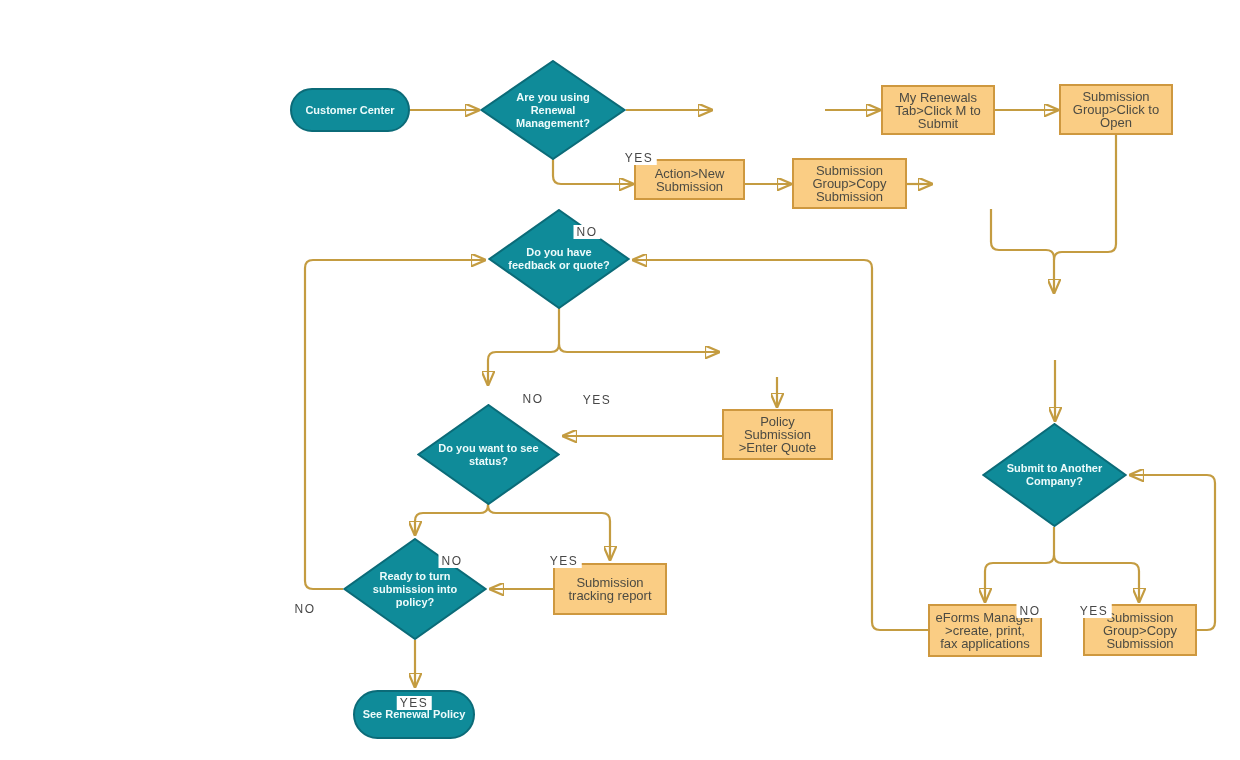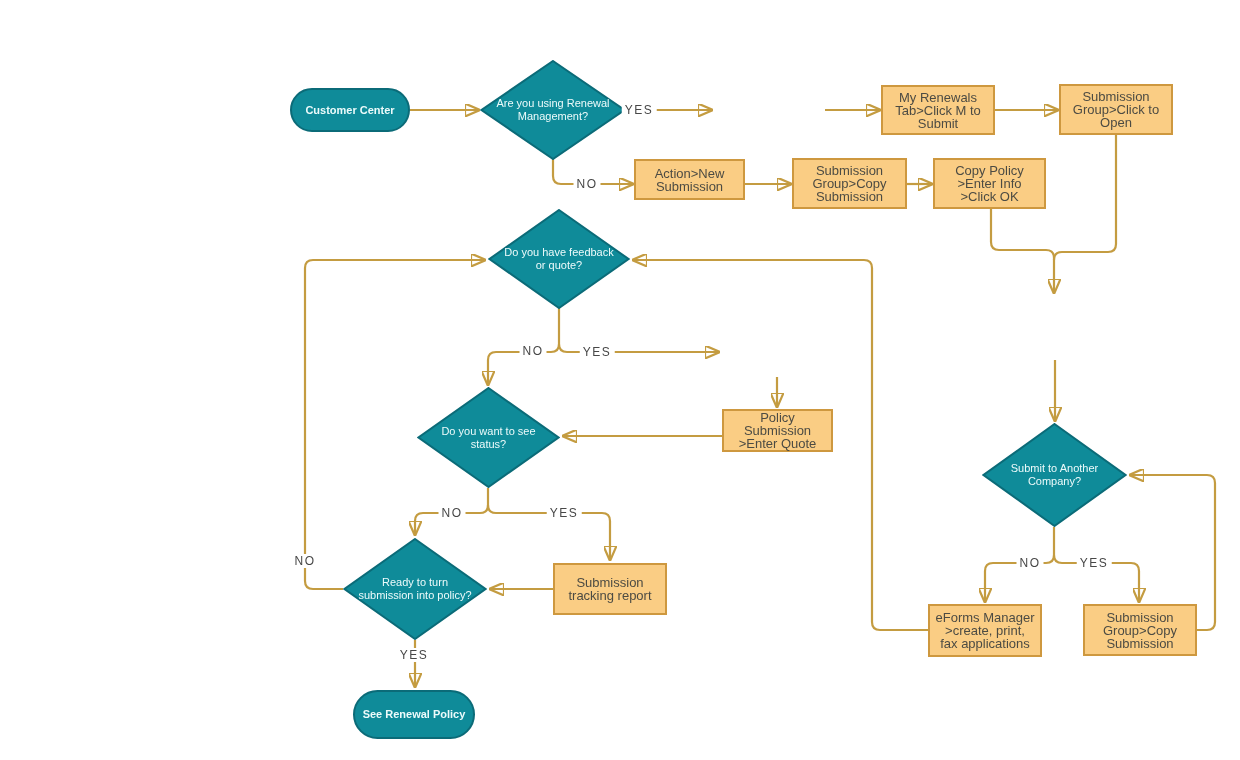--- a/index.html
+++ b/index.html
@@ -29,27 +29,27 @@
   .diamond{background:transparent;}
   .diamond svg{position:absolute;left:0;top:0;width:100%;height:100%;}
   .diamond polygon{
     fill:var(--teal-fill,#0F8B99);
     stroke:var(--teal-border,#0B6B78);
     stroke-width:2;vector-effect:non-scaling-stroke;
   }
   .diamond .node-label{
     position:relative;z-index:1;width:80%;
     color:var(--light-text,#EDFBFB);
-    font-weight:normal;font-size:11px;line-height:13px;
+    font-weight:bold;font-size:11px;line-height:13px;
   }
   .edge-label{
     position:absolute;transform:translate(-50%,-50%);
     background:#ffffff;color:#474747;
     font-size:12px;line-height:14px;letter-spacing:1.5px;
-    padding:0 3px;white-space:nowrap;
+    padding:0 3px;white-space:nowrap;margin-top:48px;
   }
 </style>
 </head>
 <body>
 
 <div class="canvas">
 
   <svg class="edges" xmlns="http://www.w3.org/2000/svg">
     <defs>
       <marker id="arrow" markerUnits="userSpaceOnUse" markerWidth="15" markerHeight="13" refX="13" refY="6.5" orient="auto">
@@ -105,37 +105,34 @@
   </div>
 
   <div class="node rect" style="left:634px;top:159px;width:111px;height:41px">
     <span class="node-label">Action&gt;New Submission</span>
   </div>
 
   <div class="node rect" style="left:792px;top:158px;width:115px;height:51px">
     <span class="node-label">Submission Group&gt;Copy Submission</span>
   </div>
 
-  <div class="node rect" style="left:933px;top:158px;width:113px;height:51px">
-    <span class="node-label">Copy Policy &gt;Enter Info &gt;Click OK</span>
-  </div>
 
   <div class="node diamond" style="left:488px;top:209px;width:142px;height:100px">
     <svg viewBox="0 0 100 100" preserveAspectRatio="none">
         <polygon points="50,1 99,50 50,99 1,50"></polygon>
       </svg>
     <span class="node-label">Do you have feedback or quote?</span>
   </div>
 
 
-  <div class="node rect" style="left:722px;top:409px;width:111px;height:43px">
+  <div class="node rect" style="left:722px;top:409px;width:111px;height:51px">
     <span class="node-label">Policy Submission &gt;Enter Quote</span>
   </div>
 
-  <div class="node diamond" style="left:417px;top:387px;width:143px;height:101px">
+  <div class="node diamond" style="left:417px;top:404px;width:143px;height:101px">
     <svg viewBox="0 0 100 100" preserveAspectRatio="none">
         <polygon points="50,1 99,50 50,99 1,50"></polygon>
       </svg>
     <span class="node-label">Do you want to see status?</span>
   </div>
 
 
   <div class="node diamond" style="left:982px;top:423px;width:145px;height:104px">
     <svg viewBox="0 0 100 100" preserveAspectRatio="none">
         <polygon points="50,1 99,50 50,99 1,50"></polygon>

